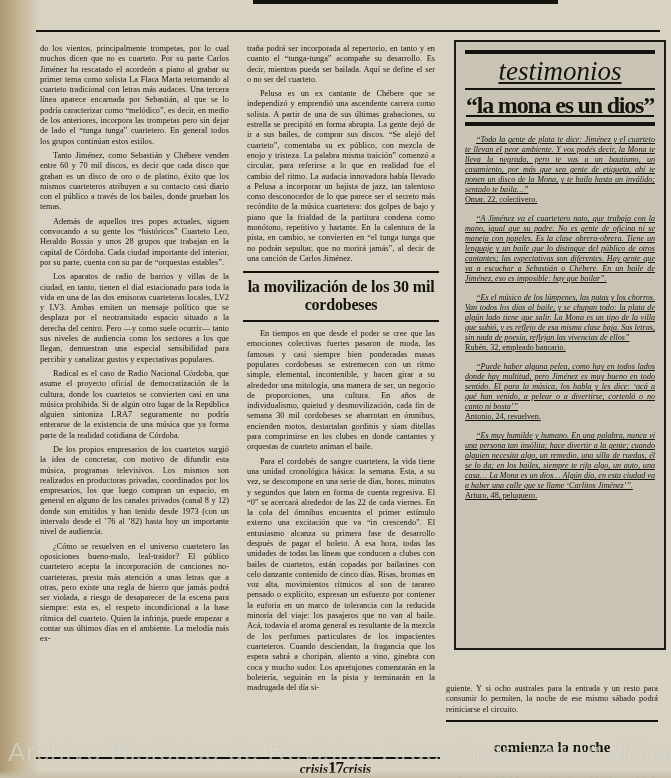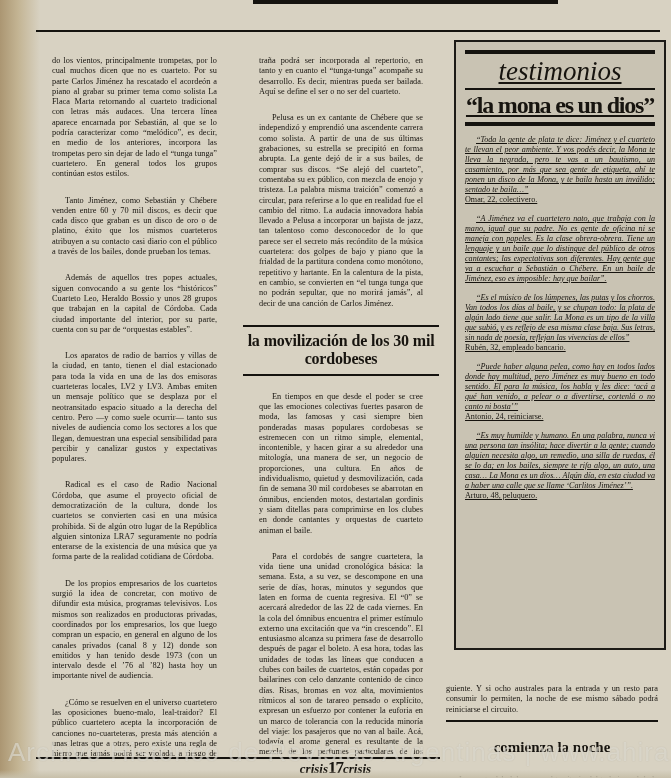--- a/index.html
+++ b/index.html
@@ -9,21 +9,21 @@
         background:linear-gradient(90deg,#ab9672 0%,#c3b493 45%,rgba(216,210,194,0) 100%);}
   .edge-bottom{position:absolute;left:0;bottom:0;width:671px;height:8px;
         background:linear-gradient(0deg,#c7bfa9,rgba(216,210,194,0));}
   .top-smudge{position:absolute;left:253px;top:0;width:305px;height:4px;background:#15130f;}
   .top-rule{position:absolute;left:36px;top:30px;width:624px;height:2px;background:#15130f;}
 
   .col{position:absolute;top:40px;text-align:justify;font-size:8.3px;line-height:10.3px;
        overflow:hidden;word-spacing:0.2px;}
   .col-1{left:36px;width:197px;height:716px;}
   .col-2{left:243px;width:196px;height:716px;}
-  .col p{margin:16px;text-indent:13px;}
+  .col p{margin:4px;text-indent:13px;}
   .col .cont p:first-child{text-indent:0;}
 
   .heading-block{border-top:2.5px solid #15130f;border-bottom:2.5px solid #15130f;
        margin:7px 0 7px;padding:5px 2px 6px;}
   .heading-block h2{margin:0;font-size:16px;line-height:1.12;text-align:center;
        font-weight:bold;letter-spacing:-0.2px;text-indent:0;}
 
   .sidebar{position:absolute;left:454px;top:40px;width:212px;height:610px;box-sizing:border-box;
        background:#c9c3b3;border:2px solid #1c1a16;padding:6px 9px;overflow:hidden;text-decoration:underline;}
   .sb-rule-thick{height:4px;background:#15130f;margin:2px 0;}
@@ -97,21 +97,21 @@
     <div class="sb-entries">
   <blockquote>“Toda la gente de plata te dice: Jiménez y el cuarteto te llevan el peor ambiente. Y vos podés decir, la Mona te lleva la negrada, pero te vas a un bautismo, un casamiento, por más que sea gente de etiqueta, ahí te ponen un disco de la Mona, y te baila hasta un inválido; sentado te baila…”</blockquote>
   <cite>Omar, 22, colectivero.</cite>
 
   <blockquote>“A Jiménez va el cuartetero nato, que trabaja con la mano, igual que su padre. No es gente de oficina ni se maneja con papeles. Es la clase obrera-obrera. Tiene un lenguaje y un baile que lo distingue del público de otros cantantes; las expectativas son diferentes. Hay gente que va a escuchar a Sebastián o Chébere. En un baile de Jiménez, eso es imposible: hay que bailar”.</blockquote>
 
   <blockquote>“Es el músico de los lúmpenes, las putas y los chorros. Van todos los días al baile, y se chupan todo: la plata de algún lado tiene que salir. La Mona es un tipo de la villa que subió, y es reflejo de esa misma clase baja. Sus letras, sin nada de poesía, reflejan las vivencias de ellos”</blockquote>
   <cite>Rubén, 32, empleado bancario.</cite>
 
   <blockquote>“Puede haber alguna pelea, como hay en todos lados donde hay multitud, pero Jiménez es muy bueno en todo sentido. El para la música, los habla y les dice: ‘acá a qué han venido, a pelear o a divertirse, cortenlá o no canto ni bosta’”</blockquote>
-  <cite>Antonio, 24, reiniciarse.</cite>
+  <cite>Antonio, 24, resuelven.</cite>
 
   <blockquote>“Es muy humilde y humano. En una palabra, nunca vi una persona tan insólita; hace divertir a la gente; cuando alguien necesita algo, un remedio, una silla de ruedas, él se lo da; en los bailes, siempre te rifa algo, un auto, una casa… La Mona es un dios… Algún día, en esta ciudad va a haber una calle que se llame ‘Carlitos Jiménez’”.</blockquote>
   <cite>Arturo, 48, peluquero.</cite>
 </div>
   </div>
 
   <div class="col-3-below">
     <p>guiente. Y si ocho australes para la entrada y un resto para consumir lo permiten, la noche de ese mismo sábado podrá reiniciarse el circuito.</p>
     <div class="subhead-block">
       <h3>comienza la noche</h3>

